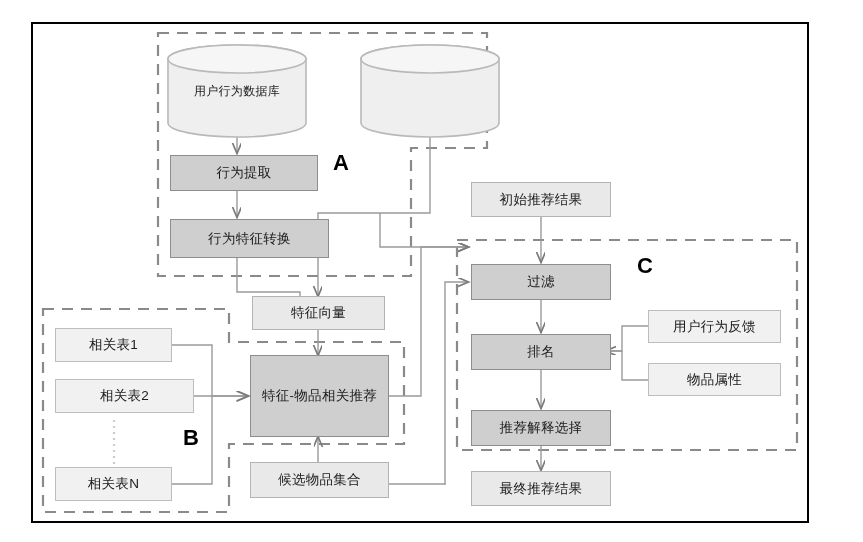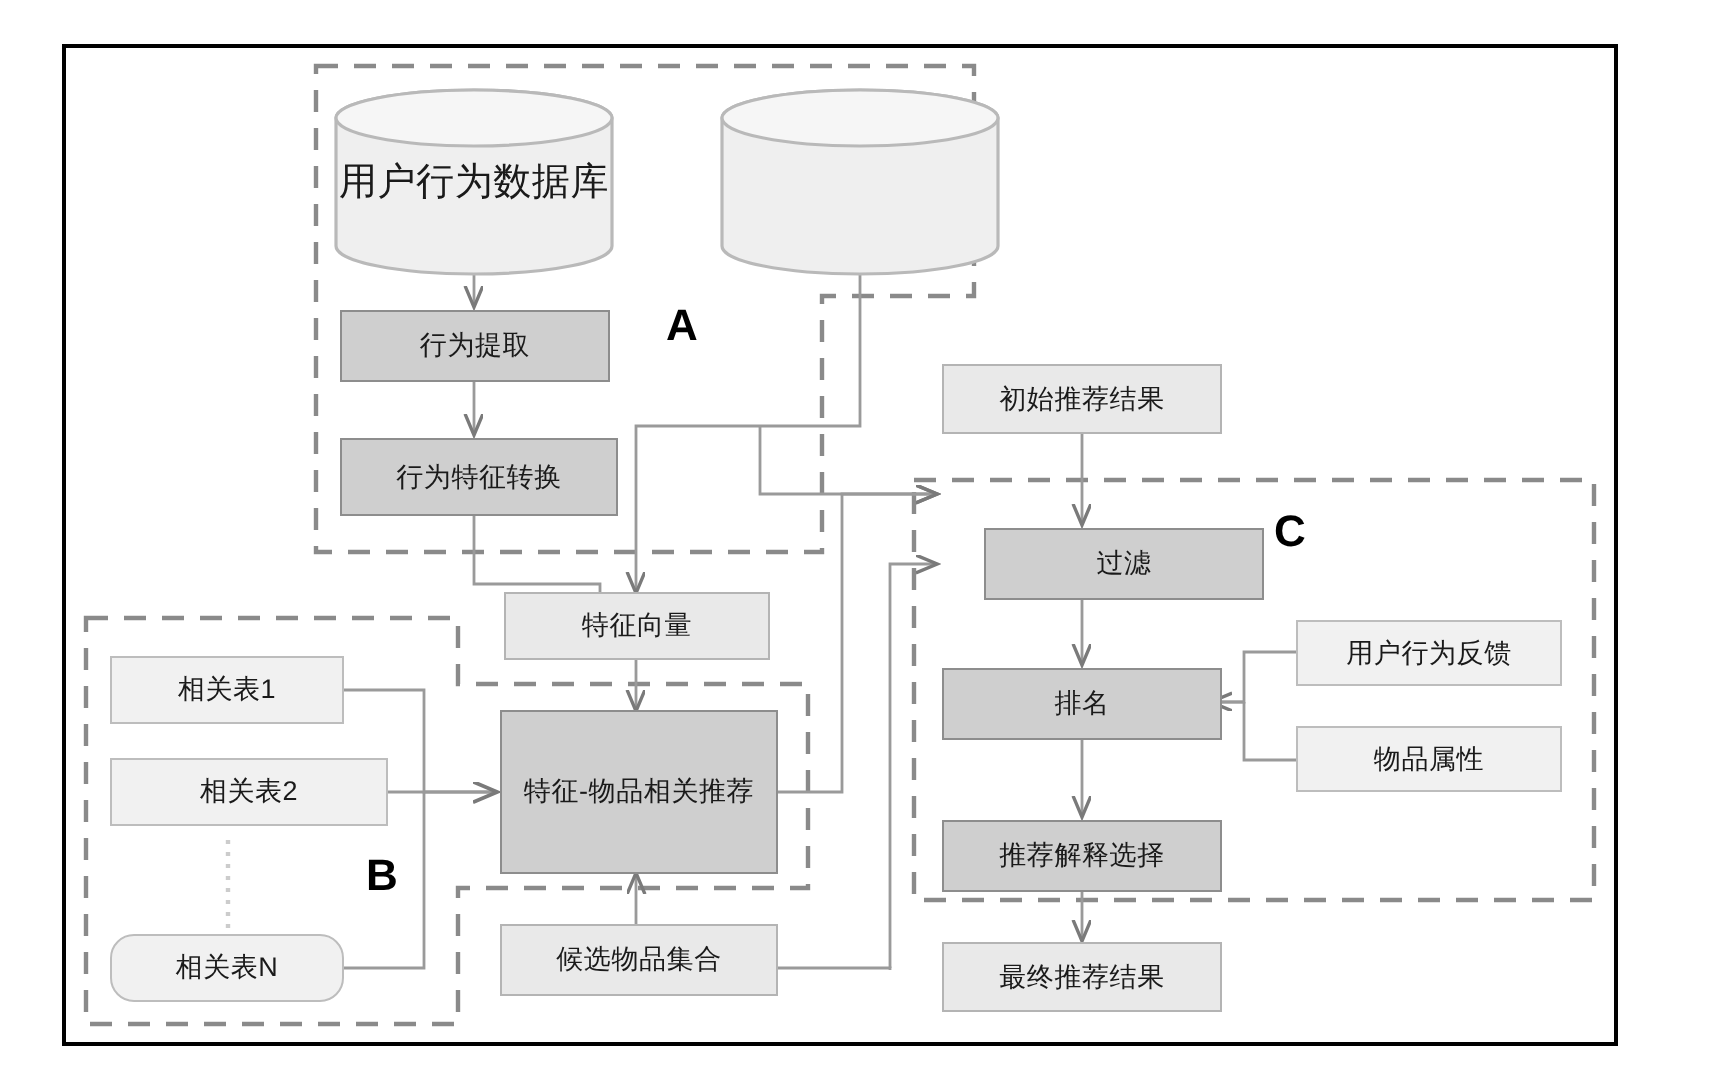--- a/index.html
+++ b/index.html
@@ -10,21 +10,21 @@
 
   .node{position:absolute;box-sizing:border-box;display:flex;align-items:center;justify-content:center;
         text-align:center;line-height:1.18;color:#1a1a1a;font-size:13.5px;letter-spacing:.3px;}
   .node.light{background:#e9e9e9;border:1.5px solid #b4b4b4;}
   .node.dark{background:#cfcfcf;border:1.5px solid #8d8d8d;}
   .node.plain{background:#f1f1f1;border:1.5px solid #bdbdbd;}
   .node span{display:block;}
 
   .cyl{position:absolute;}
   .cyl .lbl{position:absolute;left:0;right:0;top:50%;transform:translateY(-50%);
-            text-align:center;font-size:19px;color:#1a1a1a;letter-spacing:.3px;}
+            text-align:center;font-size:12px;color:#1a1a1a;letter-spacing:.3px;}
   .glabel{position:absolute;font-weight:bold;font-size:22px;color:#000;
           font-family:"Liberation Sans","DejaVu Sans",sans-serif;}
 
   .vdots{position:absolute;width:2px;color:#c0c0c0;}
 </style>
 </head>
 <body>
 
 <div id="canvas">
   <div id="frame"></div>
@@ -91,62 +91,62 @@
     <div class="lbl">用户行为数据库</div>
   </div>
 
   <div class="cyl" style="left:360px;top:44px;width:140px;height:94px;">
     <svg width="140" height="94" viewBox="0 0 140 94" xmlns="http://www.w3.org/2000/svg">
       <path d="M1,15 a69,14 0 0 1 138,0 L139,79 a69,14 0 0 1 -138,0 Z" fill="#efefef" stroke="#b9b9b9" stroke-width="1.6"></path>
       <ellipse cx="70" cy="15" rx="69" ry="14" fill="#f6f6f6" stroke="#b9b9b9" stroke-width="1.6"></ellipse>
     </svg>
   </div>
 
-  <div class="node dark" style="left:170px;top:155px;width:135px;height:36px;">
+  <div class="node dark" style="left:170px;top:155px;width:148px;height:36px;">
     <span>行为提取</span>
   </div>
 
-  <div class="node dark" style="left:170px;top:219px;width:139px;height:39px;">
+  <div class="node dark" style="left:170px;top:219px;width:159px;height:39px;">
     <span>行为特征转换</span>
   </div>
 
   <div class="node light" style="left:252px;top:296px;width:133px;height:34px;">
     <span>特征向量</span>
   </div>
 
   <div class="node plain" style="left:55px;top:328px;width:117px;height:34px;">
     <span>相关表1</span>
   </div>
 
   <div class="node plain" style="left:55px;top:379px;width:139px;height:34px;">
     <span>相关表2</span>
   </div>
 
   <svg class="vdots" style="left:112px;top:420px;width:4px;height:44px;" viewBox="0 0 4 44" xmlns="http://www.w3.org/2000/svg">
     <line x1="2" y1="0" x2="2" y2="44" stroke="#cccccc" stroke-width="2.2" stroke-dasharray="2,4"></line>
   </svg>
 
-  <div class="node plain" style="left:55px;top:467px;width:117px;height:34px;border-radius:12px;">
+  <div class="node plain" style="left:55px;top:467px;width:117px;height:34px;">
     <span>相关表N</span>
   </div>
 
   <div class="node dark" style="left:250px;top:355px;width:139px;height:82px;">
     <span>特征-物品</span>
     <span>相关推荐</span>
   </div>
 
   <div class="node light" style="left:250px;top:462px;width:139px;height:36px;">
     <span>候选物品集合</span>
   </div>
 
   <div class="node light" style="left:471px;top:182px;width:140px;height:35px;">
     <span>初始推荐结果</span>
   </div>
 
-  <div class="node dark" style="left:492px;top:264px;width:140px;height:36px;">
+  <div class="node dark" style="left:471px;top:264px;width:140px;height:36px;">
     <span>过滤</span>
   </div>
 
   <div class="node dark" style="left:471px;top:334px;width:140px;height:36px;">
     <span>排名</span>
   </div>
 
   <div class="node light" style="left:471px;top:471px;width:140px;height:35px;">
     <span>最终推荐结果</span>
   </div>

